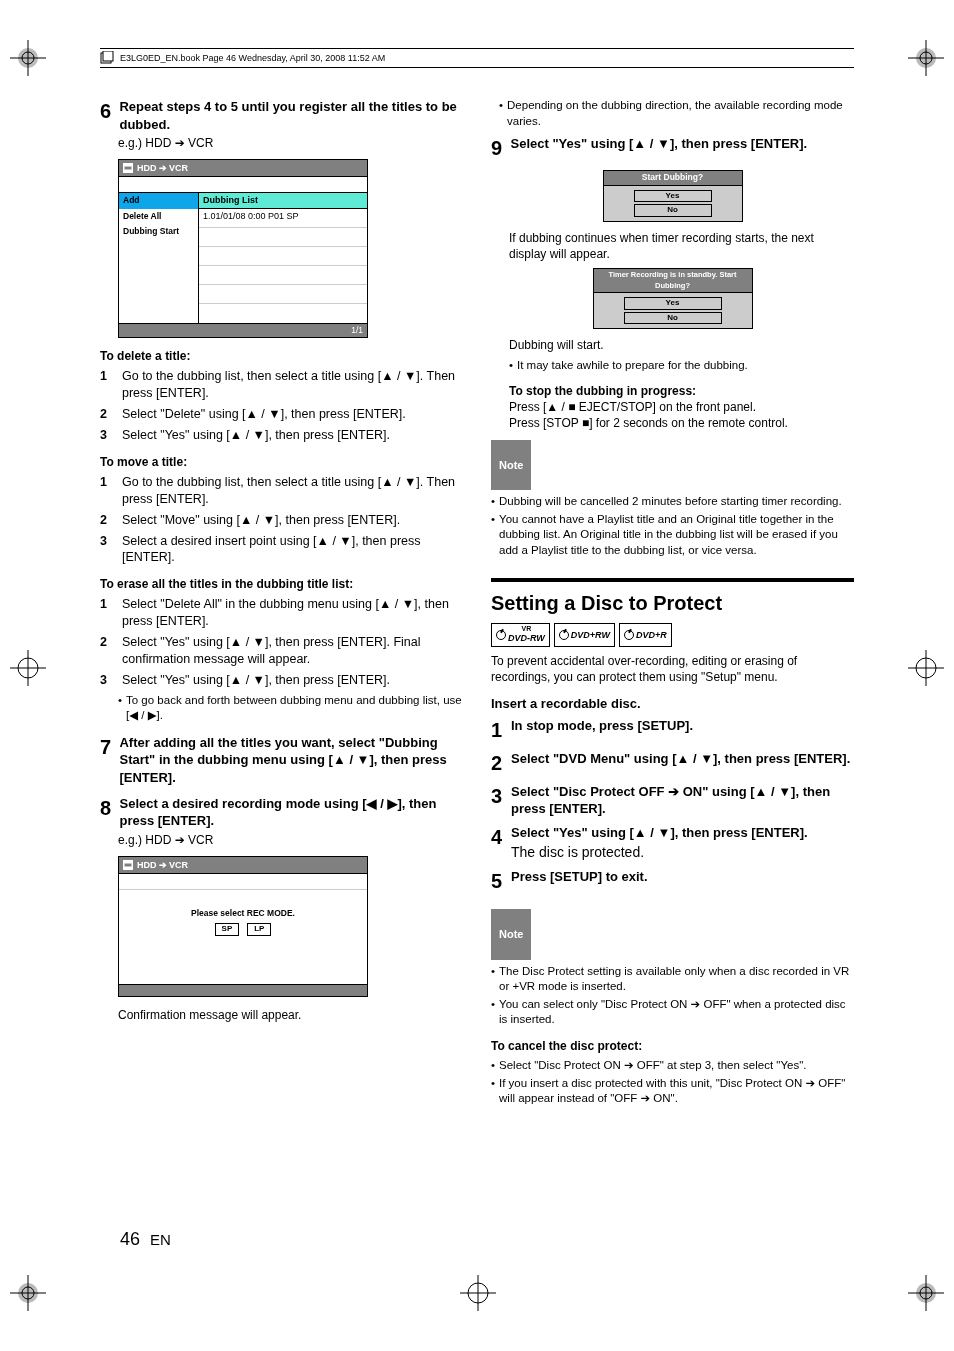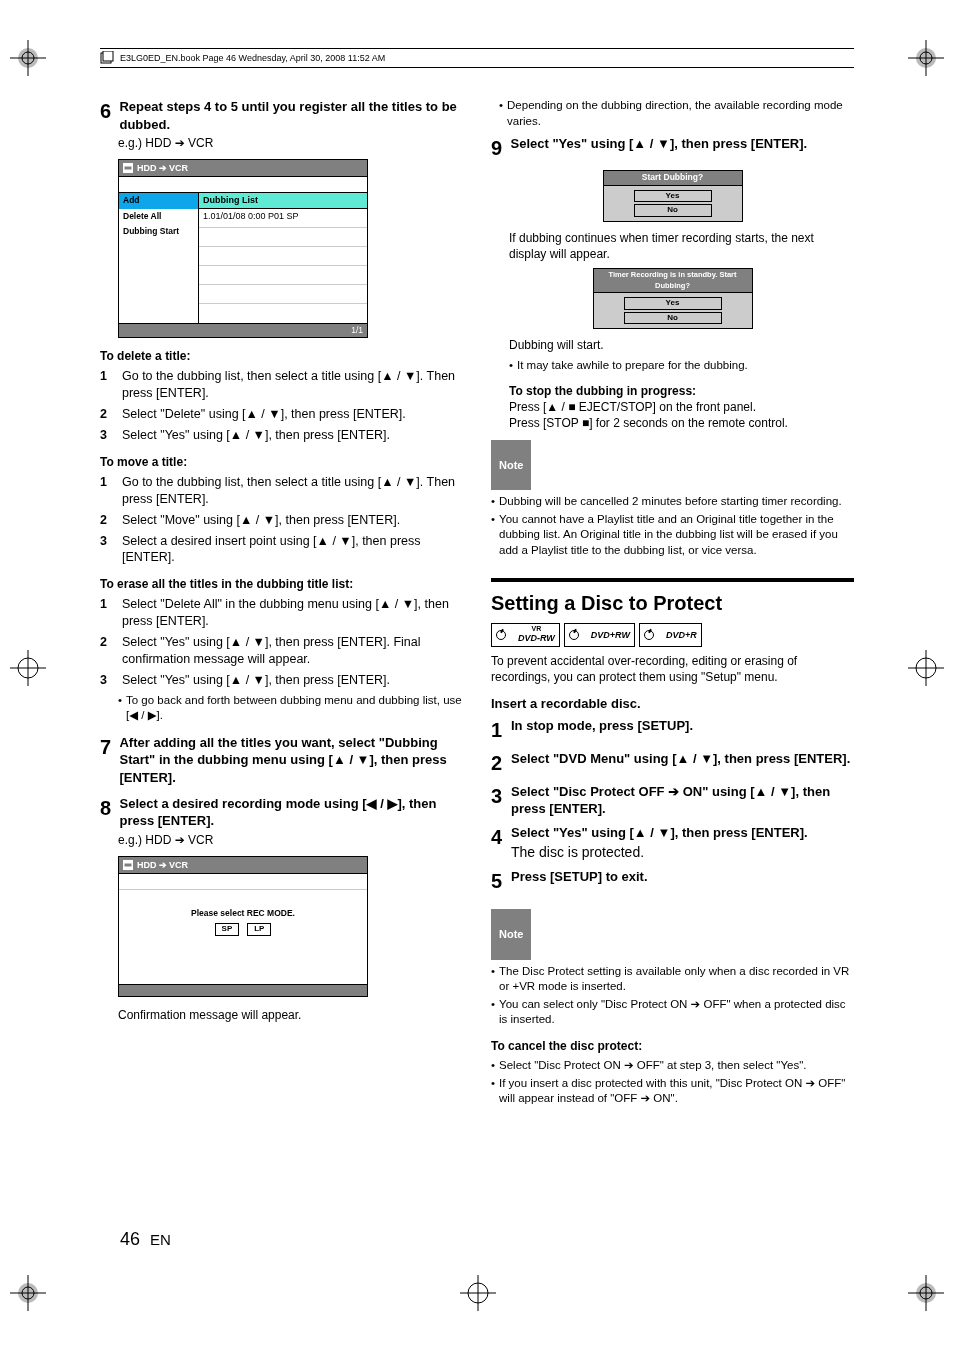--- a/index.html
+++ b/index.html
@@ -164,21 +164,21 @@
     margin-bottom:6px;
   }
   .disc-badges {
     display:flex; gap:4px; margin-bottom:6px;
   }
   .disc-badge {
     border:1px solid #000;
     padding:1px 4px;
     font-size:9px;
     font-weight:bold;
-    display:flex; align-items:center; gap:12px;
+    display:flex; align-items:center; gap:2px;
     font-style:italic;
   }
   .disc-badge .vr { font-size:7px; font-style:normal; display:block; text-align:center; line-height:1;}
   .para { font-size:12px; margin-bottom:6px;}
   .protect-step {
     display:flex; gap:6px; margin-bottom:6px; align-items:flex-start;
   }
   .protect-step .num { font-size:20px; font-weight:bold; width:14px;}
   .protect-step .txt { font-size:13px; font-weight:bold; flex:1;}
   .protect-step .sub { font-size:14px; font-weight:normal; display:block; margin-top:2px;}

